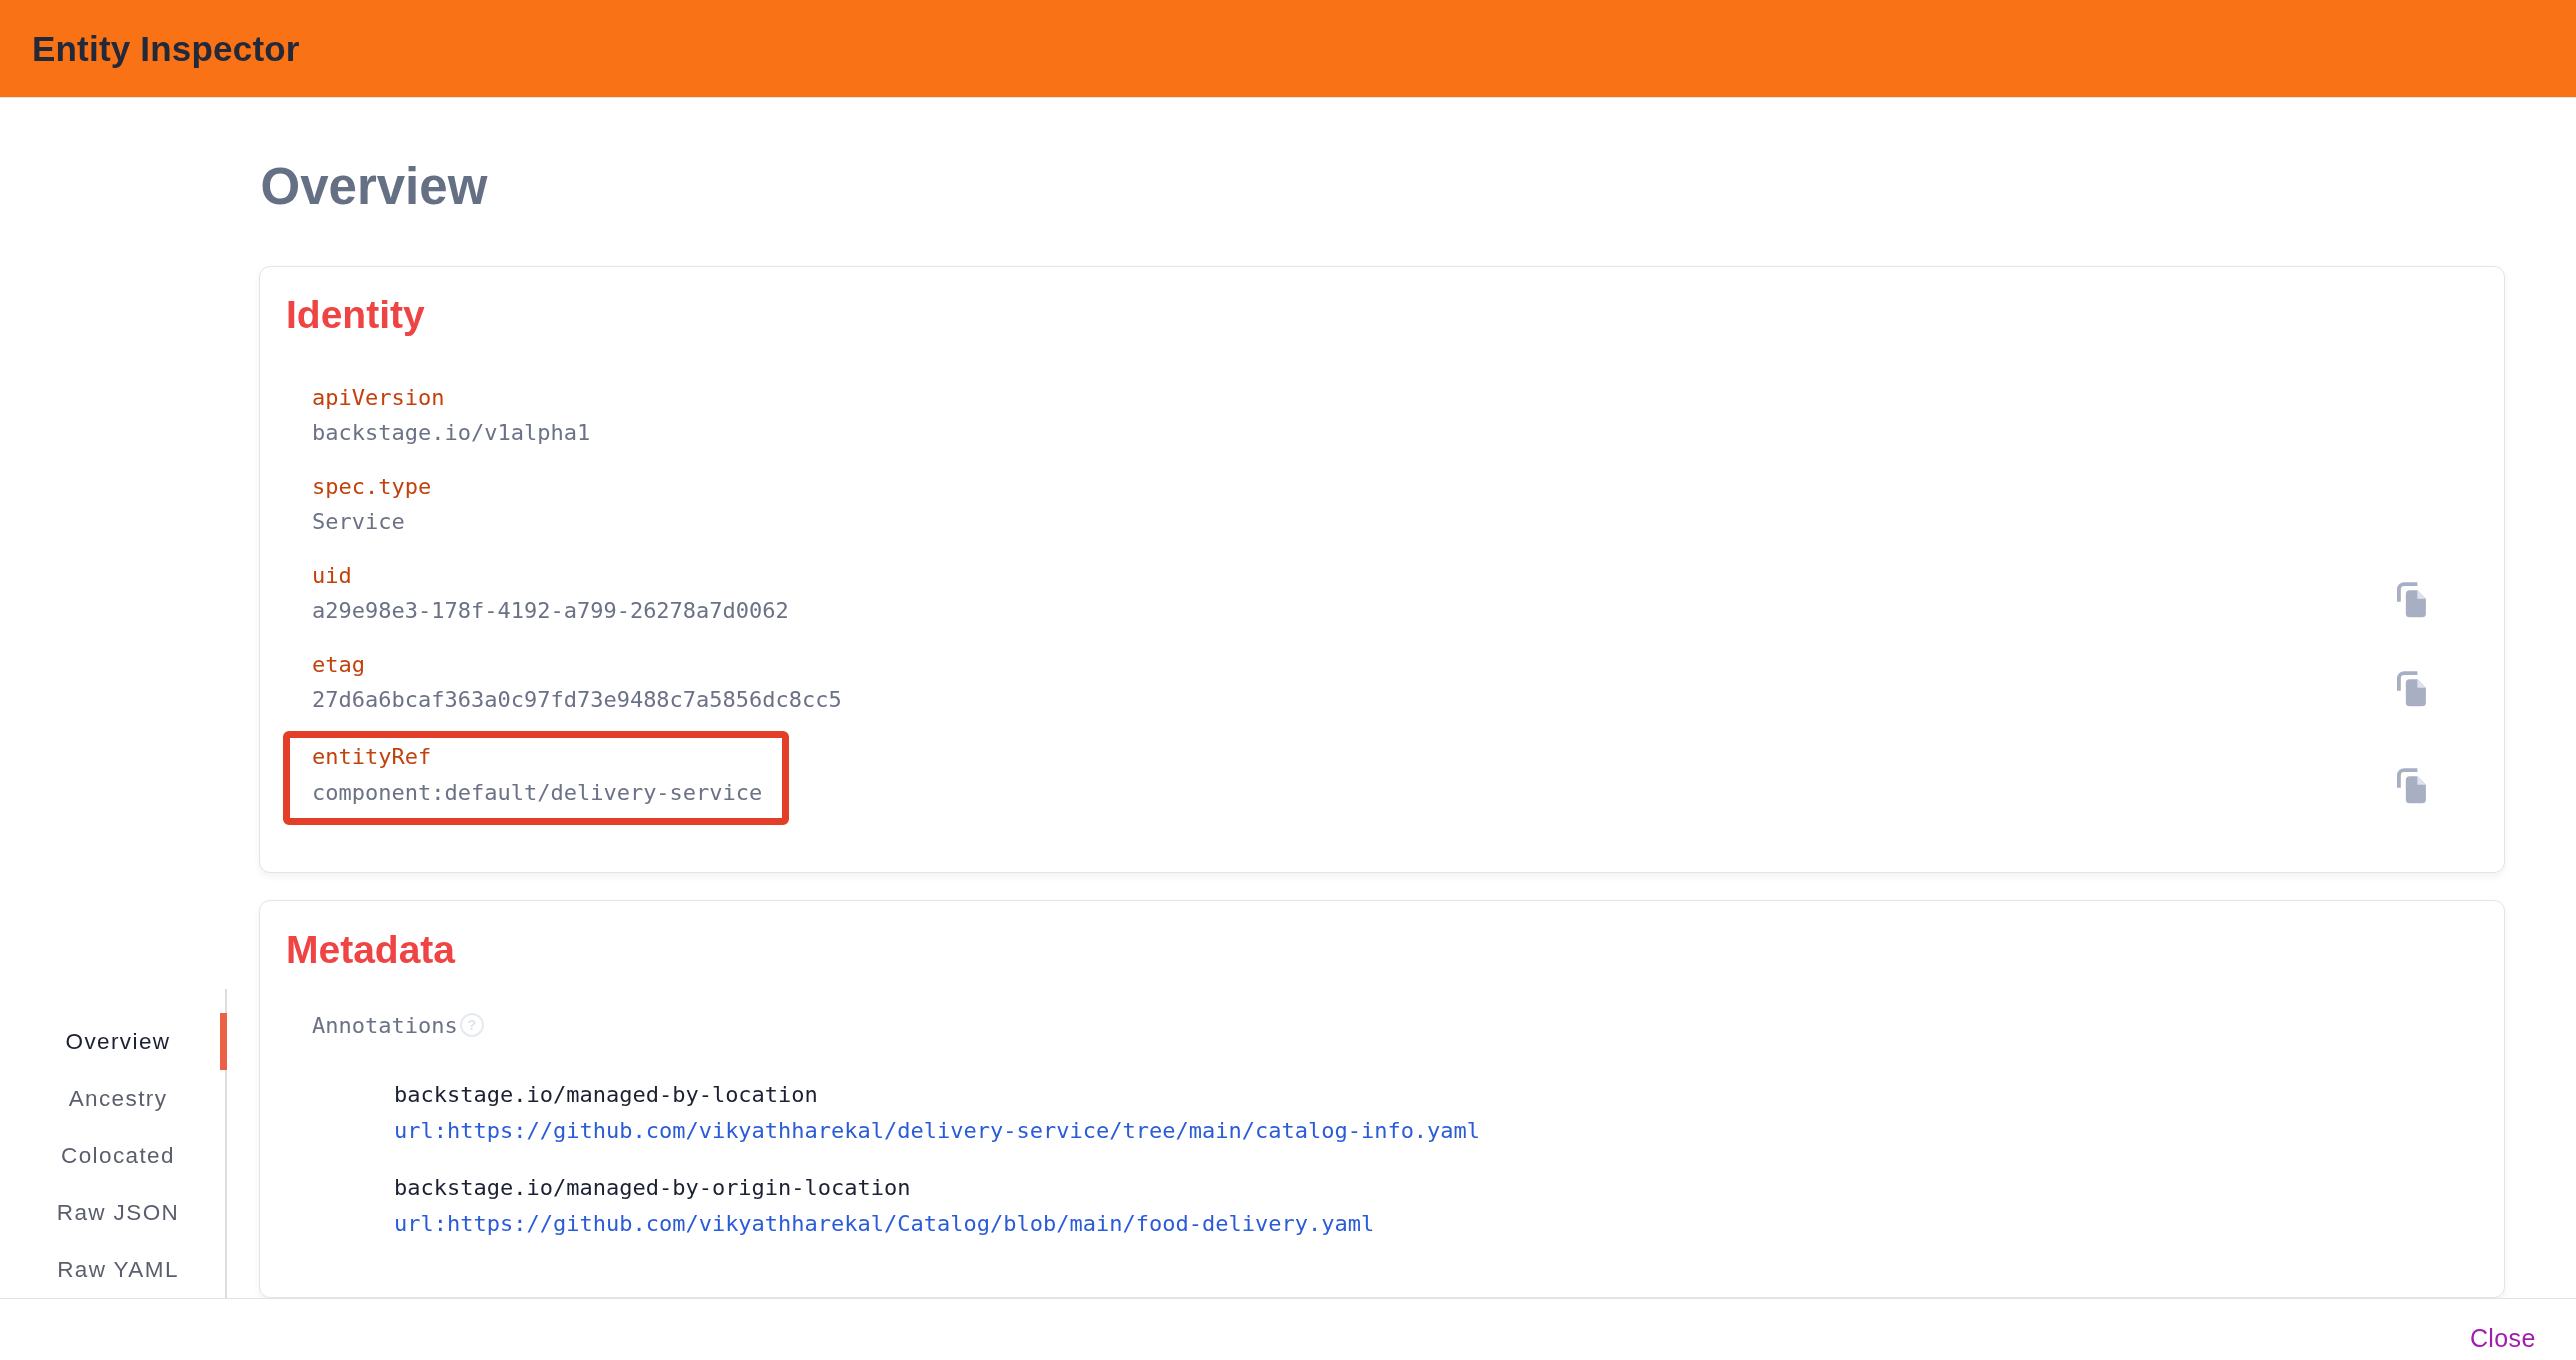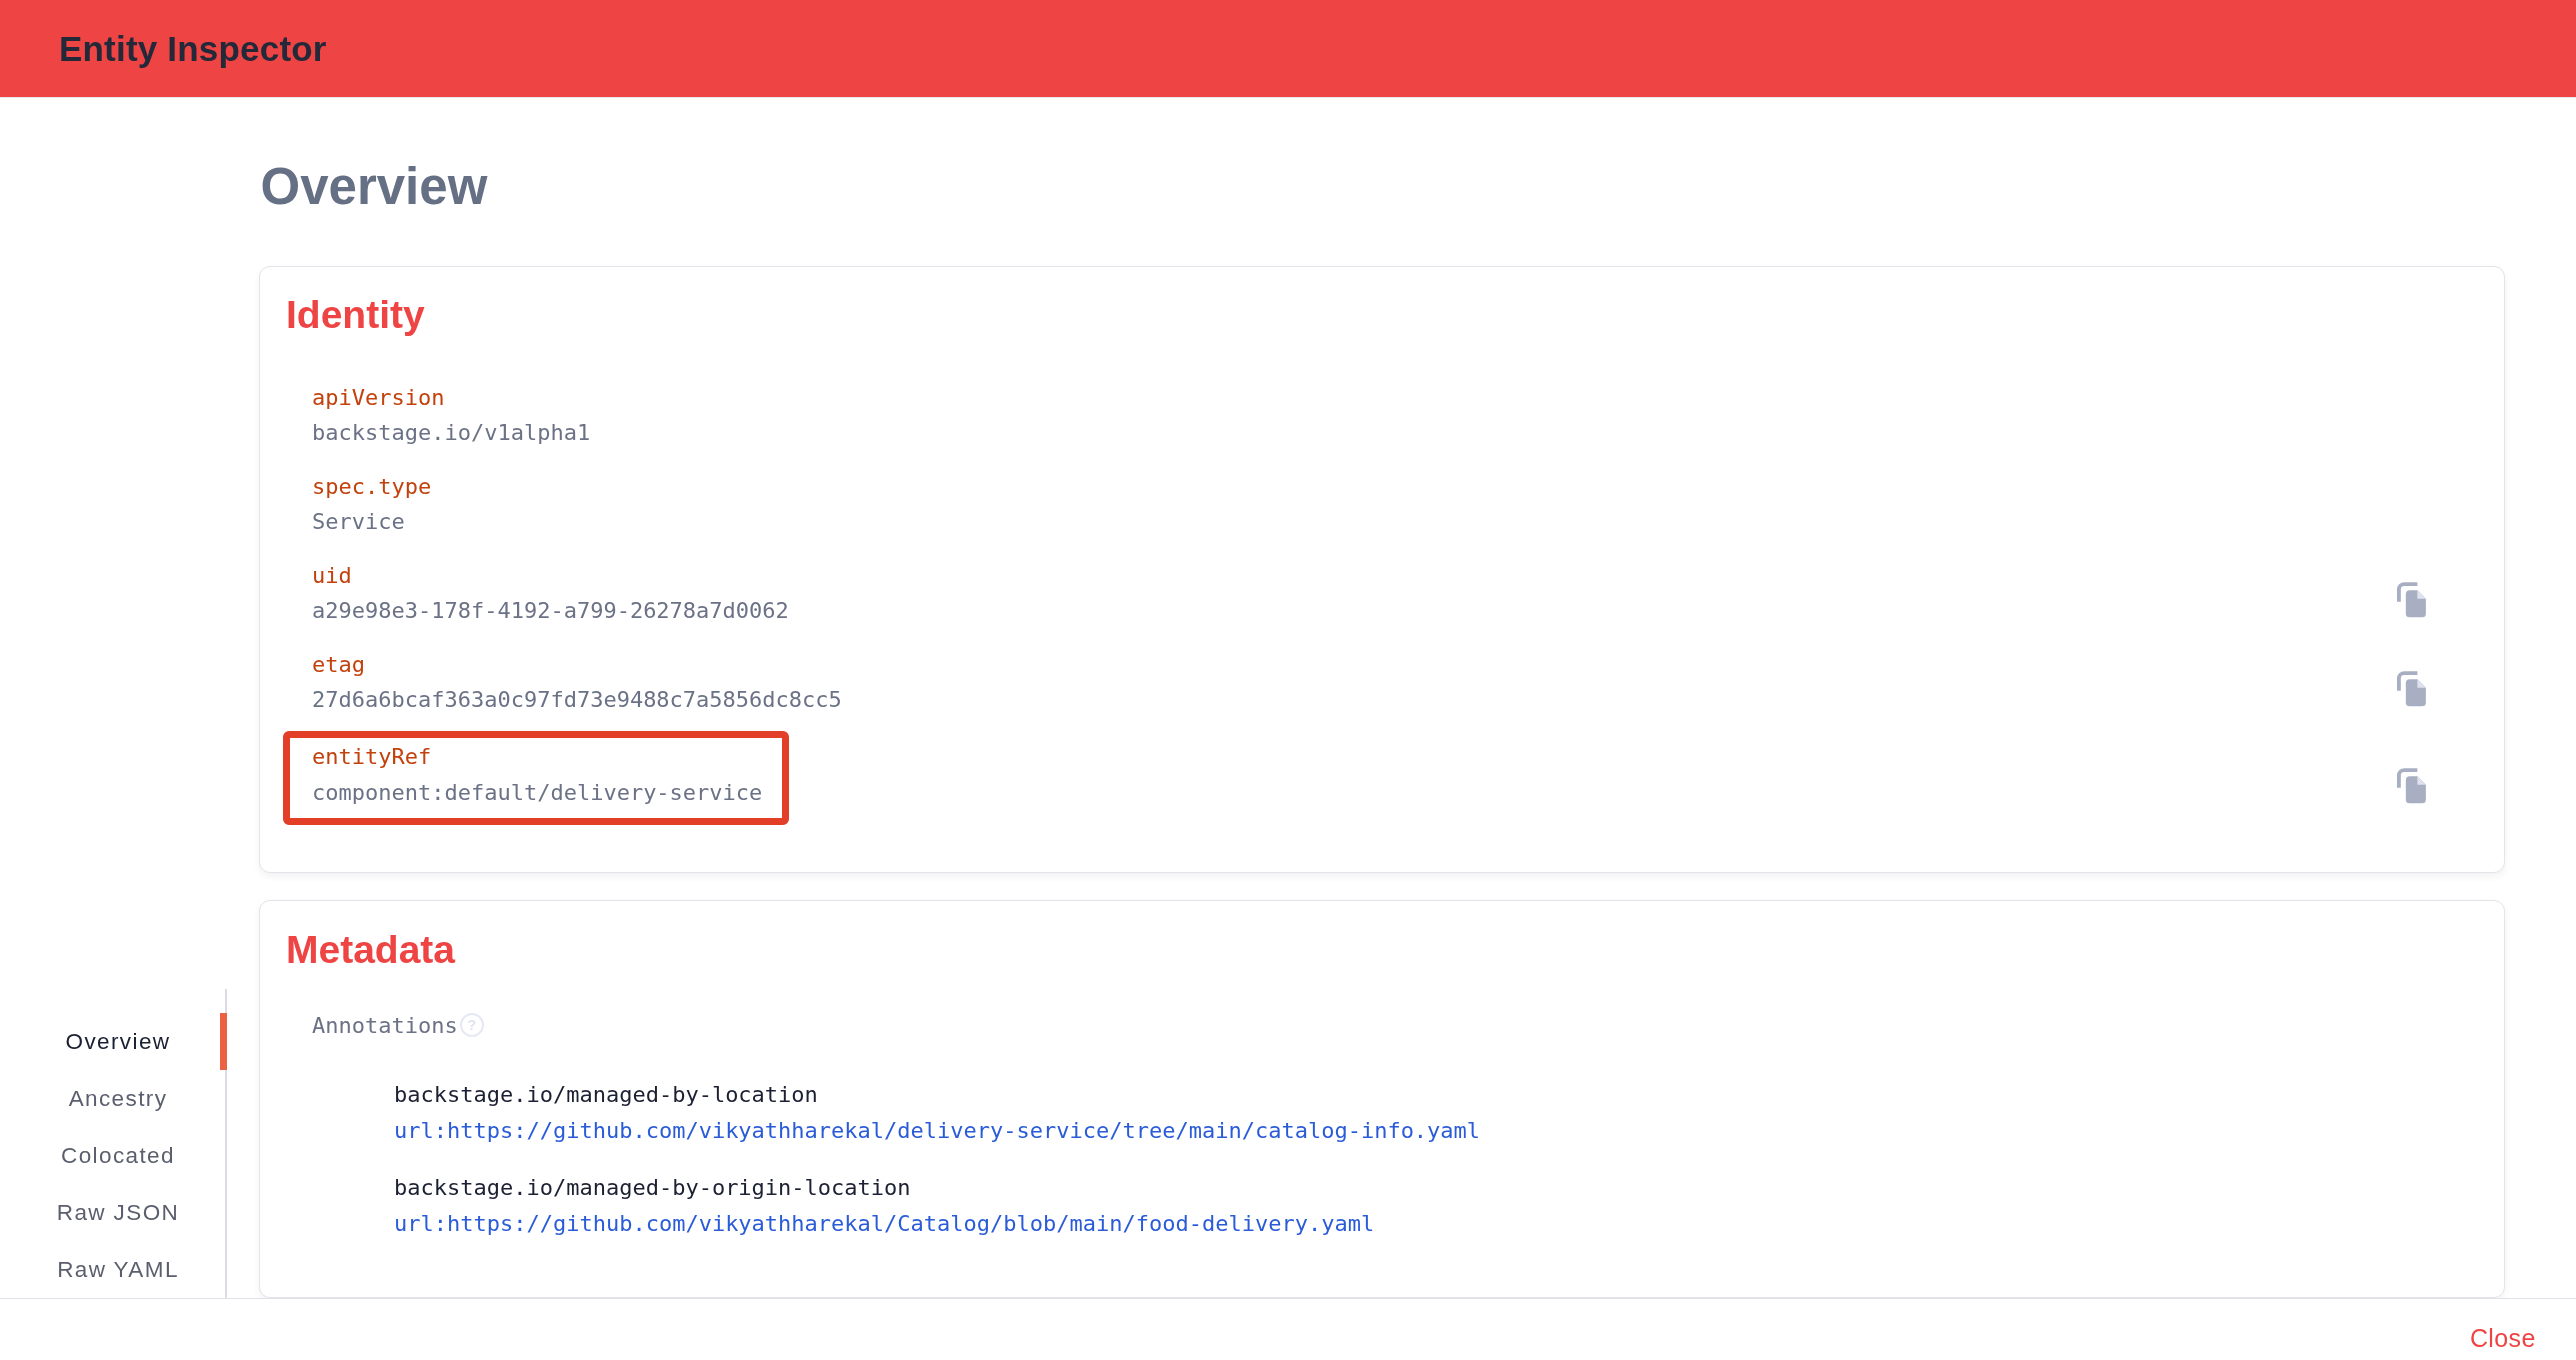--- a/index.html
+++ b/index.html
@@ -1,21 +1,21 @@
 <!DOCTYPE html>
 <html style="font-size:12.4px"><head>
 <meta charset="utf-8">
 <style>
   html,body{margin:0;padding:0;background:#fff;}
   .screen{position:relative;width:2576px;height:1361px;background:#ffffff;overflow:hidden;
           font-family:"Liberation Sans",sans-serif;color:#1b2032;box-sizing:border-box;}
 
   
   .app-header{height:98px;border-bottom:1.5px solid #e5e6ea;display:flex;align-items:center;
-              padding-left:59px;box-sizing:border-box;background:#ef4444;}
+              padding-left:32px;box-sizing:border-box;background:#f97316;}
   .app-title{font-size:35px;font-weight:700;color:#232939;letter-spacing:0.2px;}
 
   
   .body{display:flex;height:1200px;overflow:hidden;align-items:flex-end;}
   .sidebar{width:227px;min-width:227px;border-right:2.3px solid #dbdde2;box-sizing:border-box;
            padding-top:24px;position:relative;}
   .tab{position:relative;height:57px;display:flex;align-items:center;justify-content:center;
        font-size:22.5px;letter-spacing:1.4px;color:#5b5f6d;cursor:pointer;padding-left:11px;}
   .tab.active{color:#1b2032;}
   .tab.active::after{content:"";position:absolute;right:-2.3px;top:0;width:7.7px;height:57px;background:#ea6243;}
@@ -54,21 +54,21 @@
   .annotation-list{margin:40px 0 0 108px;}
   .annotation{margin-bottom:28px;}
   .ann-key{font-size:22px;line-height:29.4px;color:#1b2032;}
   .ann-val{font-size:22px;line-height:29.4px;color:#2a5bd8;margin-top:6.2px;display:block;
            text-decoration:none;white-space:nowrap;cursor:pointer;}
 
   
   .app-footer{position:absolute;left:0;right:0;bottom:0;height:63px;border-top:1.5px solid #e0e1e6;
               background:#fff;display:flex;align-items:center;justify-content:flex-end;
               padding-right:34px;box-sizing:border-box;}
-  .close-btn{font-size:25px;color:#ef4444;background:none;border:none;cursor:pointer;
+  .close-btn{font-size:25px;color:#a21caf;background:none;border:none;cursor:pointer;
              font-family:"Liberation Sans",sans-serif;letter-spacing:0.4px;padding:7.7px 6.2px;margin-top:17px;}
 </style>
 </head>
 <body>
 
 <div class="screen">
 
   <header class="app-header">
     <span class="app-title">Entity Inspector</span>
   </header>

